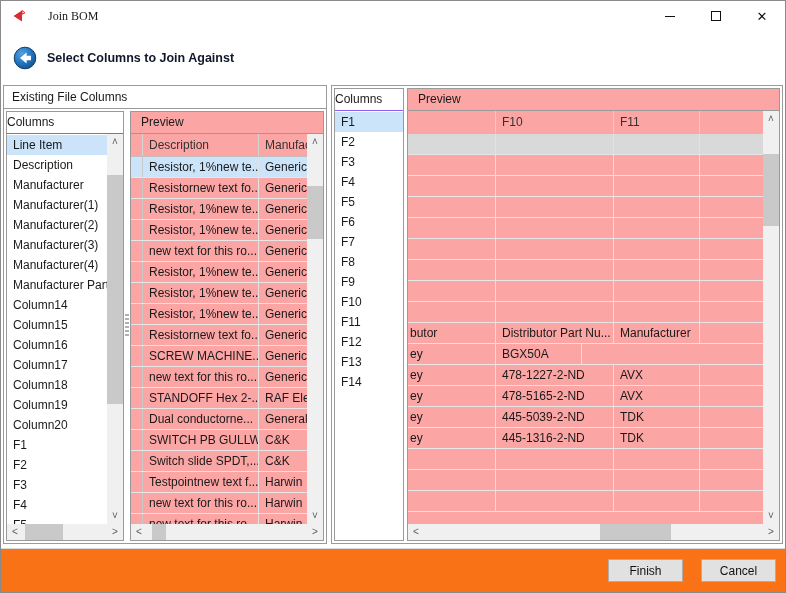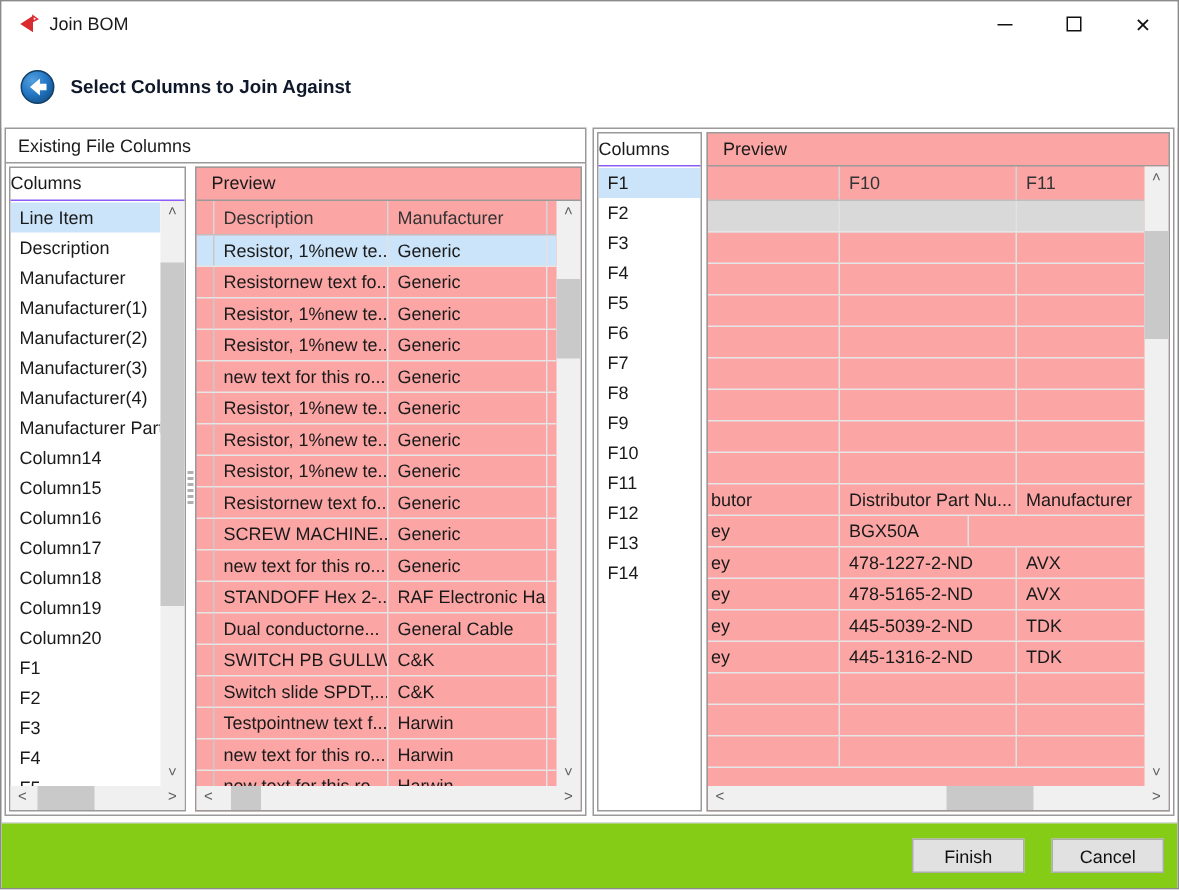--- a/index.html
+++ b/index.html
@@ -3,34 +3,34 @@
 <meta charset="utf-8">
 <style>
   html,body{margin:0;padding:0;background:#e8e8e8;}
   *{box-sizing:border-box;}
   .window{width:786px;height:593px;background:#fff;border:1px solid #8a8a8a;
     font-family:"Liberation Sans",sans-serif;font-size:12px;color:#1a1a1a;
     display:flex;flex-direction:column;overflow:hidden;}
   
   .titlebar{height:30px;flex:none;display:flex;align-items:center;padding-left:9px;background:#fff;}
   .app-icon{width:16px;height:16px;flex:none;}
-  .title-text{margin-left:7px;flex:1;}
+  .title-text{margin-left:22px;flex:1;font-family:Liberation Serif, serif;}
   .win-controls{display:flex;height:100%;}
   .win-btn{width:46px;height:100%;display:flex;align-items:center;justify-content:center;color:#111;}
   .min-glyph{width:10px;border-top:1px solid #111;display:block;}
   .max-glyph{width:10px;height:10px;border:1px solid #111;display:block;}
   .close-glyph{font-size:13px;line-height:1;}
   
   .navrow{height:54px;flex:none;display:flex;align-items:center;padding-left:12px;background:#fff;}
   .back-btn{width:24px;height:24px;flex:none;cursor:default;}
   .nav-label{margin-left:10px;font-weight:bold;font-size:12.5px;color:#0f172a;}
   
   .main{flex:1;display:flex;padding:0 2px 4px 2px;gap:4px;min-height:0;}
   .group{border:1px solid #9a9a9a;display:flex;flex-direction:column;min-width:0;background:#fff;}
-  .group.left{width:388px;flex:none;}
+  .group.left{width:324px;flex:none;}
   .group.right{flex:1;}
   .group-title{height:23px;line-height:22px;padding-left:8px;border-bottom:1px solid #9a9a9a;flex:none;}
   .group-body{flex:1;display:flex;min-height:0;padding:2px;gap:0;}
   
   .listbox{border:1px solid #9a9a9a;display:flex;flex-direction:column;min-height:0;background:#fff;}
   .listbox.wide{width:118px;flex:none;}
   .listbox.narrow{width:70px;flex:none;}
   .listbox-header{height:22px;line-height:21px;text-align:left;border-bottom:1px solid #8b5cf6;flex:none;}
   .listbox-main{flex:1;display:flex;min-height:0;justify-content:space-between;}
   .list-items{flex:1;overflow:hidden;padding-top:1px;}
@@ -62,21 +62,21 @@
   .vscroll{width:16px;flex:none;background:#f0f0f0;display:flex;flex-direction:column;}
   .hscroll{height:16px;flex:none;background:#f0f0f0;display:flex;}
   .sb-arrow{flex:none;display:flex;align-items:center;justify-content:center;color:#5c5c5c;font-size:10px;line-height:1;}
   .vscroll .sb-arrow{height:16px;}
   .hscroll .sb-arrow{width:16px;}
   .sb-track{flex:1;position:relative;}
   .sb-thumb{position:absolute;background:#c9c9c9;}
   .vscroll .sb-thumb{left:0;right:0;}
   .hscroll .sb-thumb{top:0;bottom:0;}
   
-  .footer{height:44px;flex:none;background:#84cc16;border-top:1px solid #d9d9d9;
+  .footer{height:44px;flex:none;background:#f97316;border-top:1px solid #d9d9d9;
     display:flex;align-items:center;justify-content:flex-end;gap:18px;padding-right:9px;}
   .btn{width:75px;height:23px;background:#e1e1e1;border:1px solid #adadad;
     font-family:"Liberation Sans",sans-serif;font-size:12px;color:#111;
     display:flex;align-items:center;justify-content:center;}
 </style>
 </head>
 <body>
 
 <div class="window">
 

